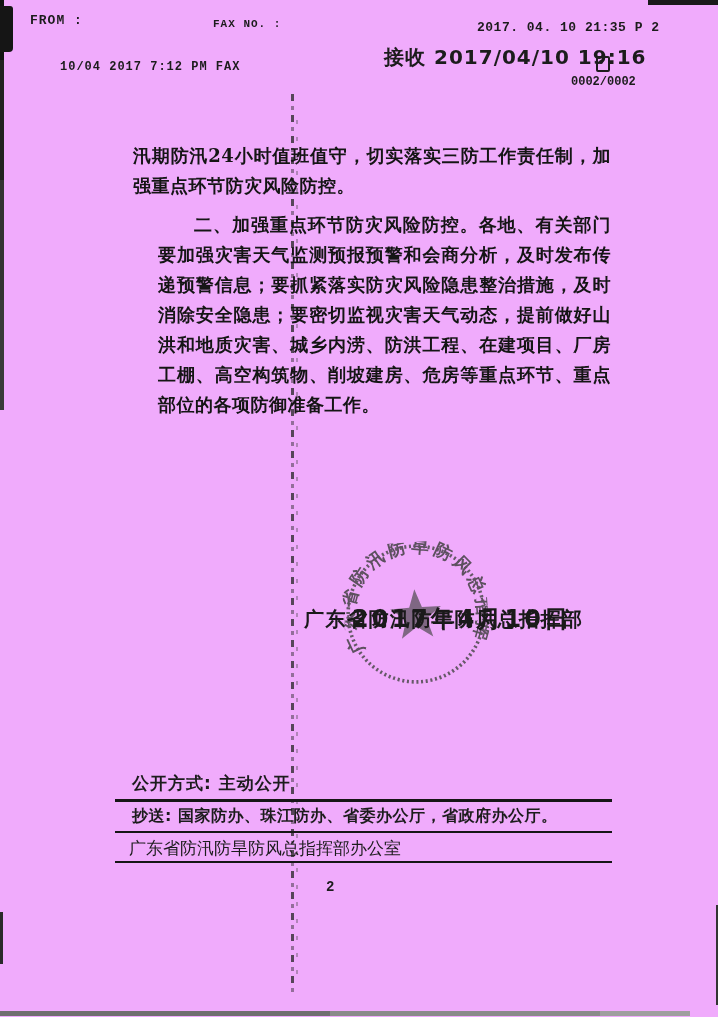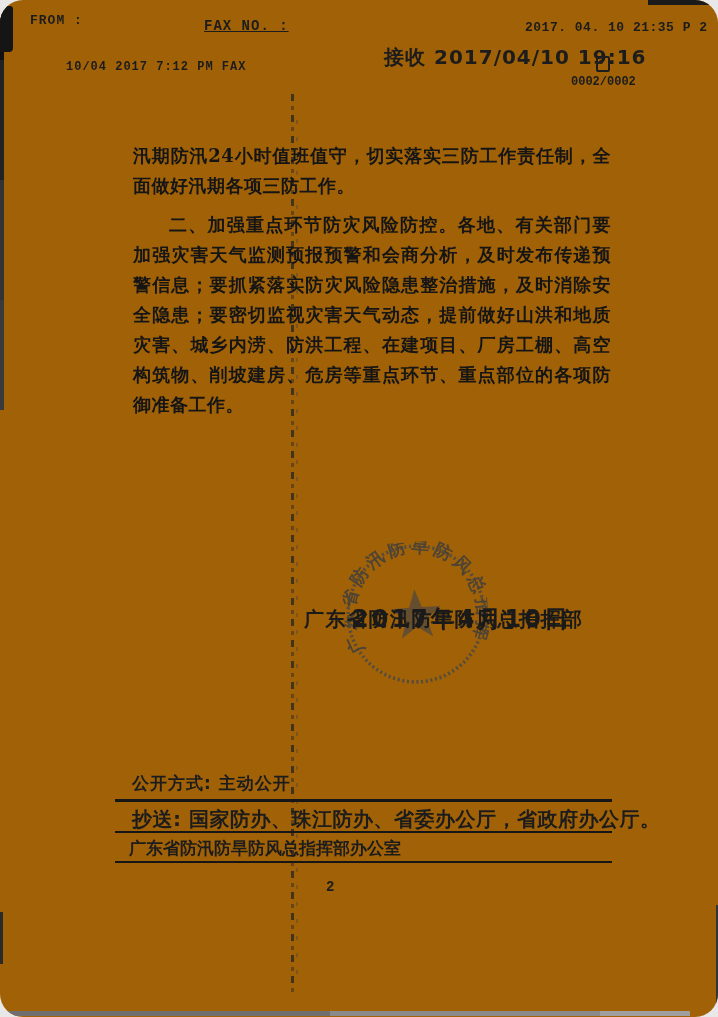--- a/index.html
+++ b/index.html
@@ -1,23 +1,22 @@
 <!DOCTYPE html>
 <html><head>
 <meta charset="utf-8">
 <style>
   html,body{margin:0;padding:0;background:#e8e8e8;}
   .page{
     position:relative;
     width:718px;height:1017px;
-    background:#a16207;
+    background:#f0abfc;
     overflow:hidden;
     font-family:"DejaVu Sans",sans-serif;
     color:#1c1c1c;
-    border-radius:23px;
   }
   
   .left-edge-artifact{
     position:absolute;left:0;top:0;width:4px;height:410px;
     background:linear-gradient(to bottom,#111 0 60px,#222 60px 180px,#333 180px 300px,#3a3a3a 300px 100%);
   }
   .left-edge-blob{
     position:absolute;left:0;top:6px;width:13px;height:46px;background:#151515;
     border-radius:0 3px 4px 0;
   }
@@ -38,57 +37,57 @@
     position:absolute;left:291px;top:94px;width:3px;height:902px;
     background:repeating-linear-gradient(to bottom,rgba(35,35,35,.75) 0 7px,rgba(35,35,35,0) 7px 12px,rgba(35,35,35,.45) 12px 16px,rgba(35,35,35,0) 16px 21px);
   }
   .center-scan-line2{
     position:absolute;left:296px;top:120px;width:2px;height:860px;
     background:repeating-linear-gradient(to bottom,rgba(60,60,60,.35) 0 4px,rgba(60,60,60,0) 4px 17px);
   }
   
   .fax-head{position:absolute;font-family:"Liberation Mono","DejaVu Sans Mono",monospace;font-weight:bold;white-space:nowrap;}
   .from-label{left:30px;top:13px;font-size:13px;letter-spacing:1px;}
-  .faxno-label{left:204px;top:18px;font-size:14px;letter-spacing:1px;text-decoration:underline;}
-  .datetime-stamp{left:477px;top:20px;font-size:13px;letter-spacing:.5px;margin-left:48px;}
+  .faxno-label{left:213px;top:18px;font-size:11px;letter-spacing:1px;}
+  .datetime-stamp{left:477px;top:20px;font-size:13px;letter-spacing:.5px;}
   .receive-stamp{left:384px;top:44px;font-size:20px;font-family:"DejaVu Sans",sans-serif;font-weight:bold;letter-spacing:1px;}
-  .sender-stamp{left:66px;top:60px;font-size:12px;letter-spacing:1px;}
+  .sender-stamp{left:60px;top:60px;font-size:12px;letter-spacing:1px;}
   .counter-wrap{left:571px;top:56px;font-size:12px;display:flex;align-items:center;gap:3px;flex-direction:column;}
   .counter-icon{
     width:10px;height:12px;border:2px solid #1d1d1d;border-radius:2px;position:relative;display:inline-block;
   }
   .counter-icon:after{content:"";position:absolute;left:1px;top:2px;width:4px;height:4px;background:#1d1d1d;border-radius:50%;}
   
   .body-text{
     position:absolute;left:133px;top:141px;width:478px;
     font-family:"DejaVu Serif",serif;
     font-size:18px;line-height:30px;font-weight:bold;
     text-align:justify;letter-spacing:.5px;
     color:#151515;
   }
   .body-text p{margin:0 0 9px 0;}
-  .body-text p.indented{text-indent:2em;}
+  .body-text p.indented{text-indent:2em;margin-left:25px;}
   
   .sig-authority{
     position:absolute;left:304px;top:606px;font-size:20px;font-weight:bold;
     letter-spacing:1.5px;white-space:nowrap;color:#1a1a1a;z-index:3;
   }
   .sig-date{
     position:absolute;left:352px;top:603px;font-size:24px;font-weight:bold;
     letter-spacing:3px;white-space:nowrap;color:#1a1a1a;z-index:3;
   }
   .seal{position:absolute;left:344px;top:542px;z-index:2;opacity:.82;transform:rotate(-4deg);}
   
   .footer-disclosure{position:absolute;left:132px;top:772px;font-size:17px;font-weight:bold;letter-spacing:1px;white-space:nowrap;}
   .rule{position:absolute;left:115px;width:497px;background:#161616;}
   .rule-1{top:799px;height:3px;}
   .rule-2{top:831px;height:2px;}
   .rule-3{top:861px;height:2px;}
-  .footer-cc{position:absolute;left:132px;top:806px;font-size:20px;font-weight:bold;letter-spacing:.5px;white-space:nowrap;}
-  .footer-issuer-row{position:absolute;left:129px;top:837px;width:483px;font-size:17px;font-weight:bold;white-space:nowrap;}
+  .footer-cc{position:absolute;left:132px;top:806px;font-size:16px;font-weight:bold;letter-spacing:.5px;white-space:nowrap;}
+  .footer-issuer-row{position:absolute;left:129px;top:837px;width:483px;font-size:17px;font-weight:normal;white-space:nowrap;}
   .footer-issue-date{position:absolute;left:258px;top:0;letter-spacing:1px;}
   .page-number{position:absolute;left:326px;top:879px;font-size:14px;font-weight:bold;font-family:"Liberation Mono",monospace;}
 </style>
 </head>
 <body>
 
 <div class="page">
 
   <div class="left-edge-artifact"></div>
   <div class="left-edge-blob"></div>
@@ -103,21 +102,21 @@
   <span class="fax-head faxno-label">FAX NO. :</span>
   <span class="fax-head datetime-stamp">2017. 04. 10  21:35 P 2</span>
   <span class="fax-head receive-stamp">接收  2017/04/10 19:16</span>
   <span class="fax-head sender-stamp">10/04 2017 7:12 PM FAX</span>
   <span class="fax-head counter-wrap">
     <span class="counter-icon"></span>
     <span>0002/0002</span>
   </span>
 
   <div class="body-text">
-    <p>汛期防汛24小时值班值守，切实落实三防工作责任制，全面做好汛期各项三防工作。</p>
+    <p>汛期防汛24小时值班值守，切实落实三防工作责任制，加强重点环节防灾风险防控。</p>
     <p class="indented">二、加强重点环节防灾风险防控。各地、有关部门要加强灾害天气监测预报预警和会商分析，及时发布传递预警信息；要抓紧落实防灾风险隐患整治措施，及时消除安全隐患；要密切监视灾害天气动态，提前做好山洪和地质灾害、城乡内涝、防洪工程、在建项目、厂房工棚、高空构筑物、削坡建房、危房等重点环节、重点部位的各项防御准备工作。</p>
   </div>
 
   <svg class="seal" width="144" height="144" viewBox="0 0 140 140">
     <circle cx="70" cy="70" r="66" fill="none" stroke="#474747" stroke-width="3.5" stroke-dasharray="2 2.6"></circle>
     <path id="sealArc" d="M 20.9 104.4 A 60 60 0 1 1 119.1 104.4" fill="none"></path>
     <text font-size="17" font-weight="bold" fill="#3d3d3d" letter-spacing="4" font-family="DejaVu Sans, sans-serif">
       <textPath href="#sealArc" startOffset="4">广东省防汛防旱防风总指挥部</textPath>
     </text>
     <polygon points="70,46 63.8,63.5 45.3,64 60,75.2 54.7,93 70,82.5 85.3,93 80,75.2 94.7,64 76.2,63.5" fill="#454545" opacity=".8"></polygon>

